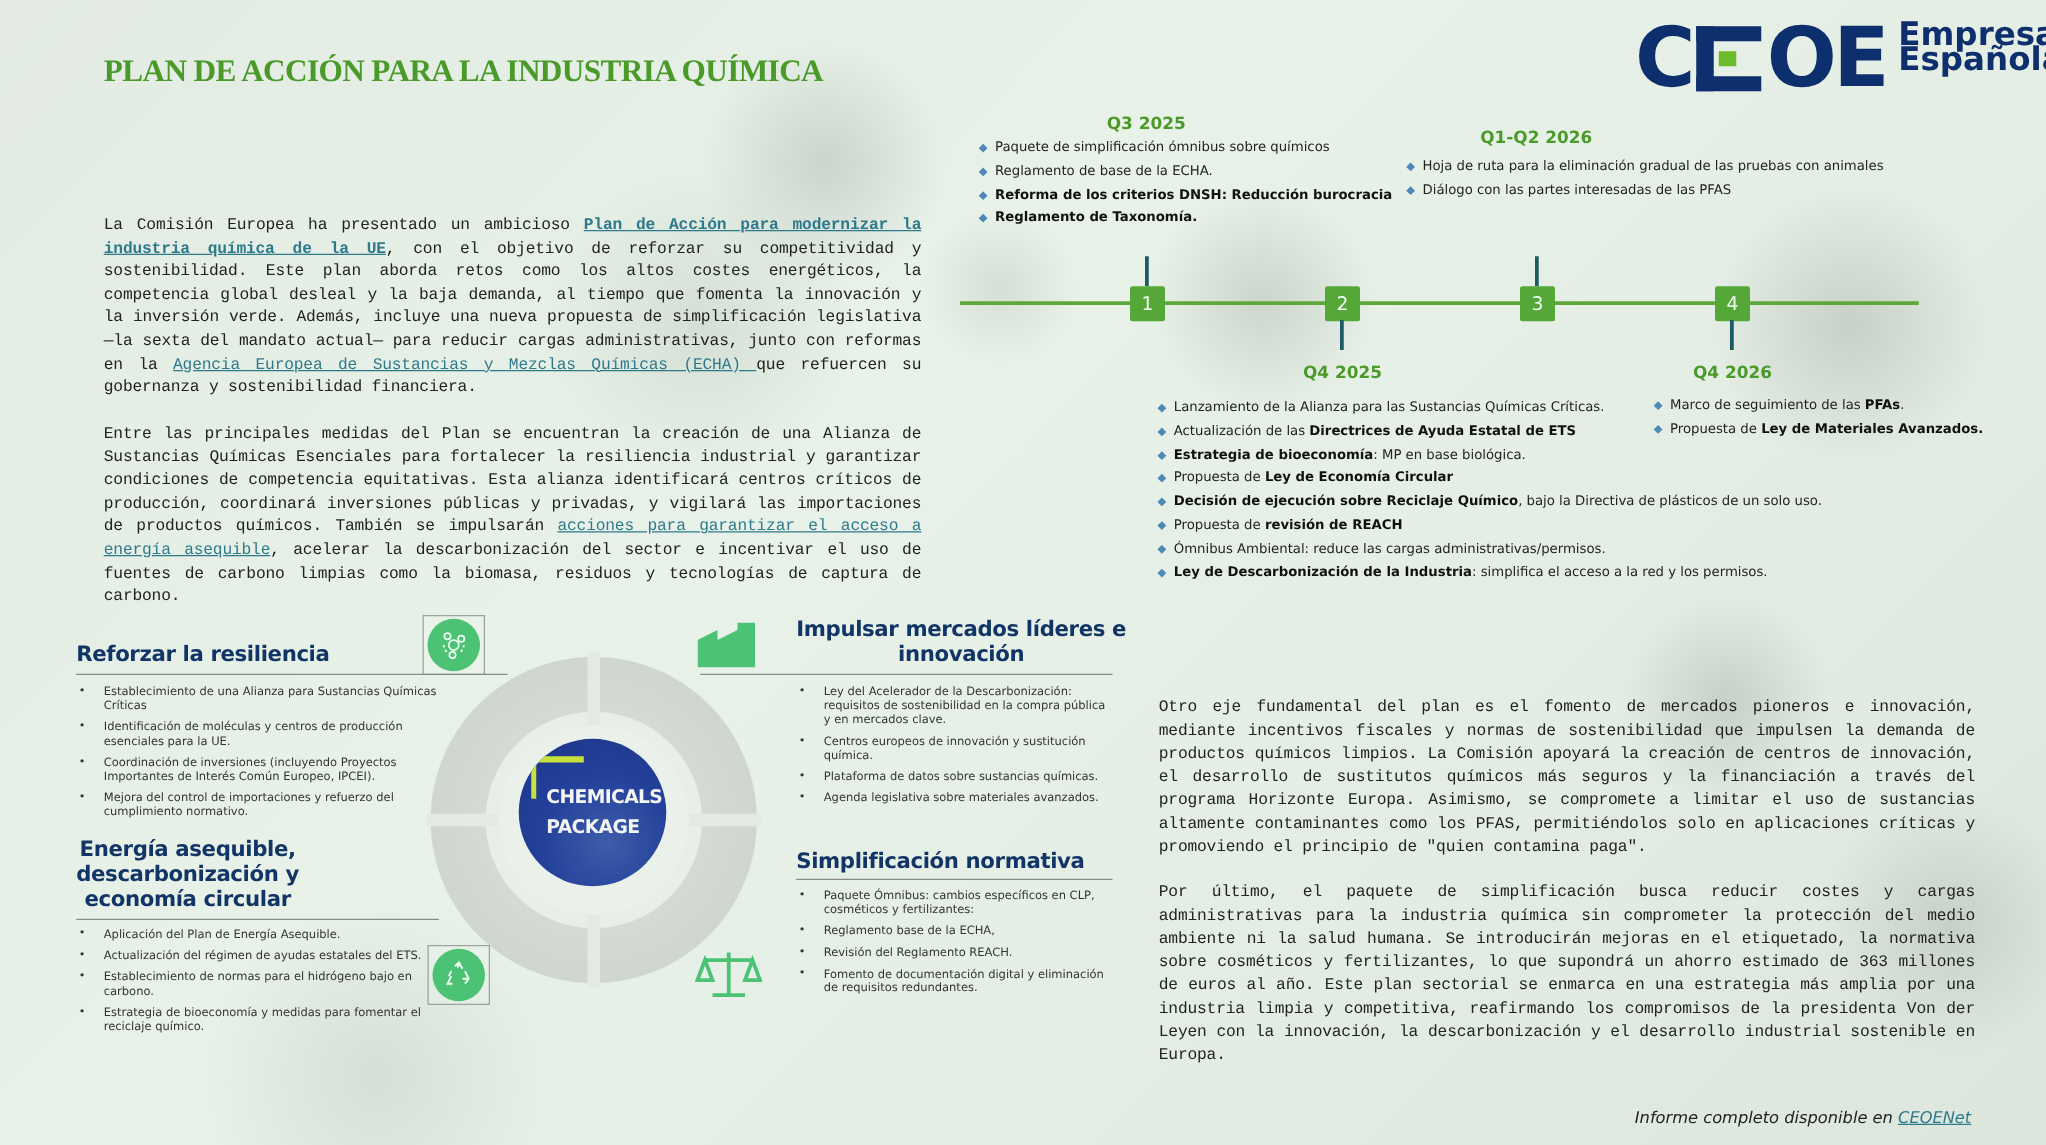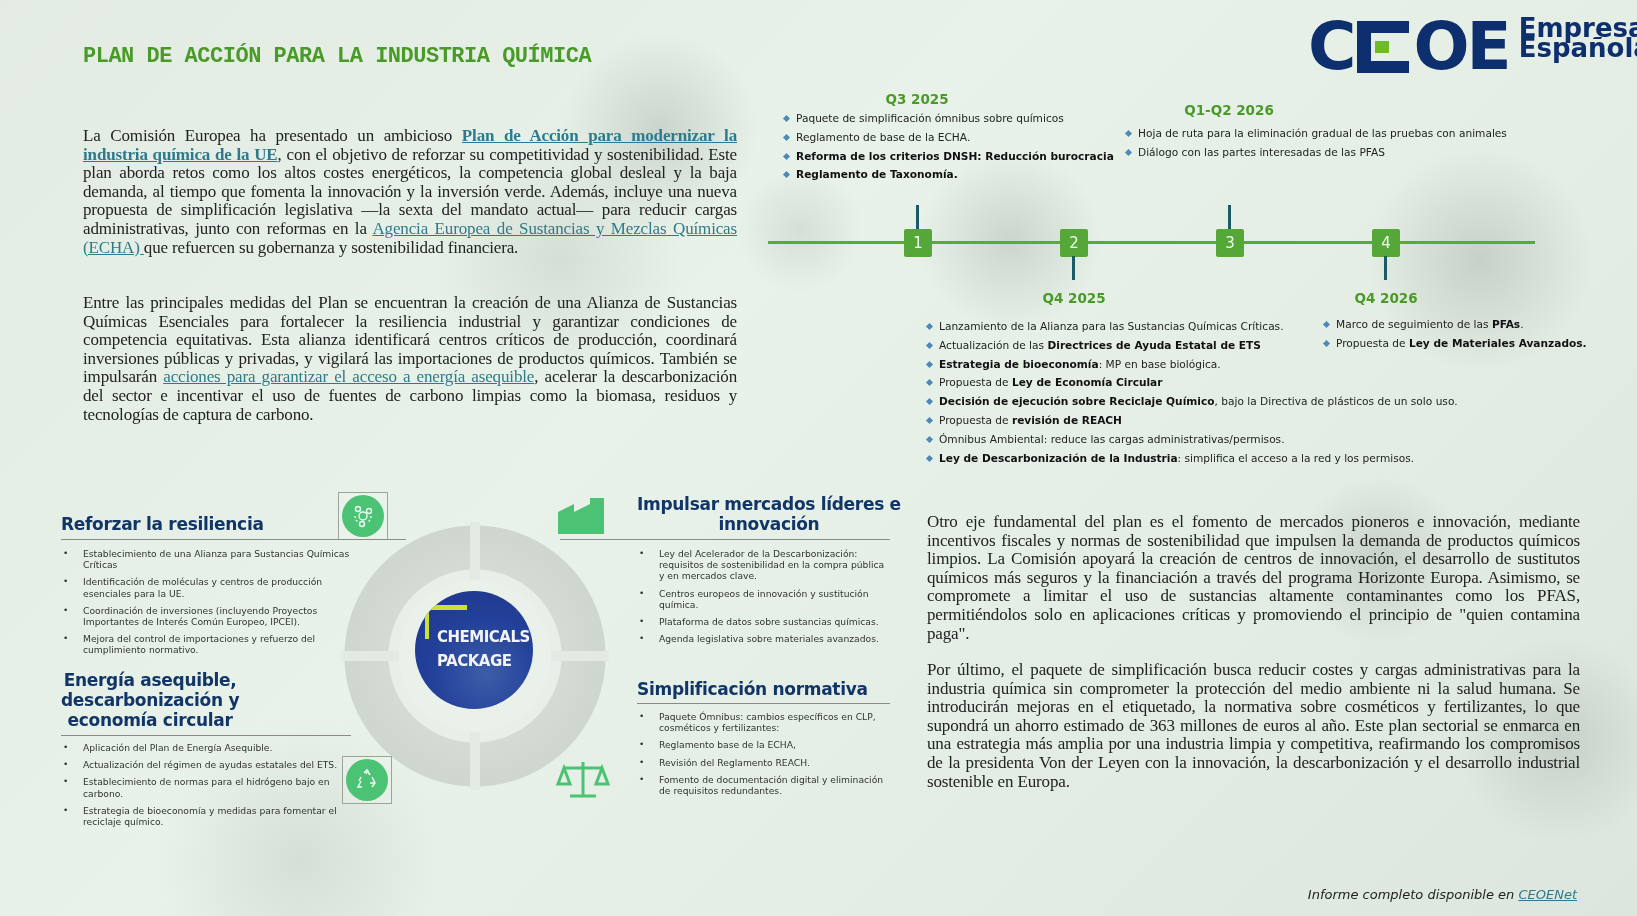--- a/index.html
+++ b/index.html
@@ -17,23 +17,23 @@
       radial-gradient(ellipse 150px 150px at 1560px 740px, rgba(170,180,170,0.45), rgba(0,0,0,0) 70%),
       radial-gradient(ellipse 180px 180px at 560px 260px, rgba(180,190,180,0.35), rgba(0,0,0,0) 70%),
       radial-gradient(ellipse 200px 200px at 300px 860px, rgba(180,190,180,0.35), rgba(0,0,0,0) 70%),
       linear-gradient(135deg, #e3ebe3 0%, #e8f2e8 40%, #e4ede4 70%, #dde6dd 100%);
   }
   .abs { position: absolute; }
 
   
   .page-title {
     left: 83px; top: 44px;
-    font-family: Liberation Mono, monospace;
+    font-family: Liberation Serif, serif;
     font-weight: bold;
-    font-size: 22px;
+    font-size: 25px;
     letter-spacing: -0.5px;
     color: #4a9a2a;
   }
 
   
   .logo { left: 1308px; top: 16px; height: 62px; display: flex; align-items: flex-start; }
   .logo-mark { display: flex; align-items: center; height: 62px; }
   .logo-letter {
     font-family: "DejaVu Sans", sans-serif;
     font-weight: bold; font-size: 66px; color: #0e2f6e;
@@ -45,24 +45,25 @@
   .logo-e .sq { position: absolute; left: 18px; top: 20px; width: 14px; height: 12px; background: #6dbb2a; }
   .logo-e .st { position: absolute; left: 0; top: 0; width: 14px; height: 52px; background: #0e2f6e; }
   .logo-text {
     margin-left: 10px; margin-top: 2px;
     font-family: "DejaVu Sans", sans-serif; font-weight: bold;
     font-size: 26px; line-height: 20px; color: #0e2f6e;
   }
 
   
   .para {
-    font-family: Liberation Serif, serif;
-    font-size: 17px; line-height: 18.6px;
+    font-family: Liberation Mono, monospace;
+    font-size: 13px; line-height: 18.6px;
     text-align: justify; color: #222;
     letter-spacing: -0.15px;
+    margin-top: 44px;
   }
   .p1 { left: 83px; top: 127px; width: 654px; }
   .p2 { left: 83px; top: 294px; width: 654px; }
   .p3 { left: 927px; top: 513px; width: 653px; }
   .p4 { left: 927px; top: 661px; width: 653px; }
   .link { color: #2e7a8c; text-decoration: underline; }
   .link-bold { color: #2e7a8c; text-decoration: underline; font-weight: bold; }
 
   
   .tl-line { left: 768px; top: 241px; width: 767px; height: 3px; background: #5da83a; }

